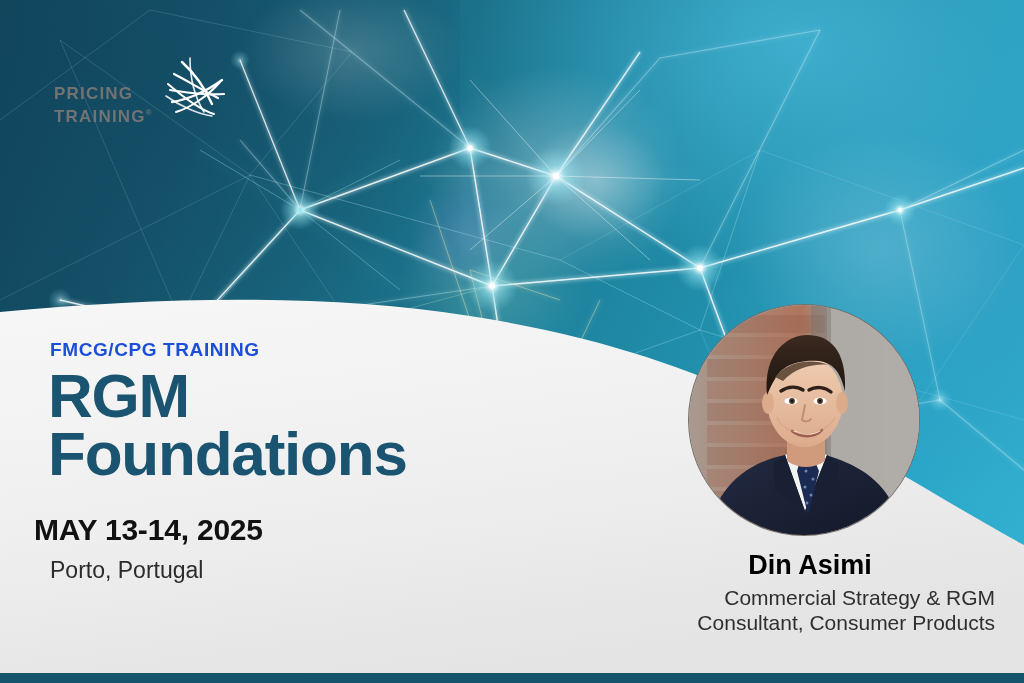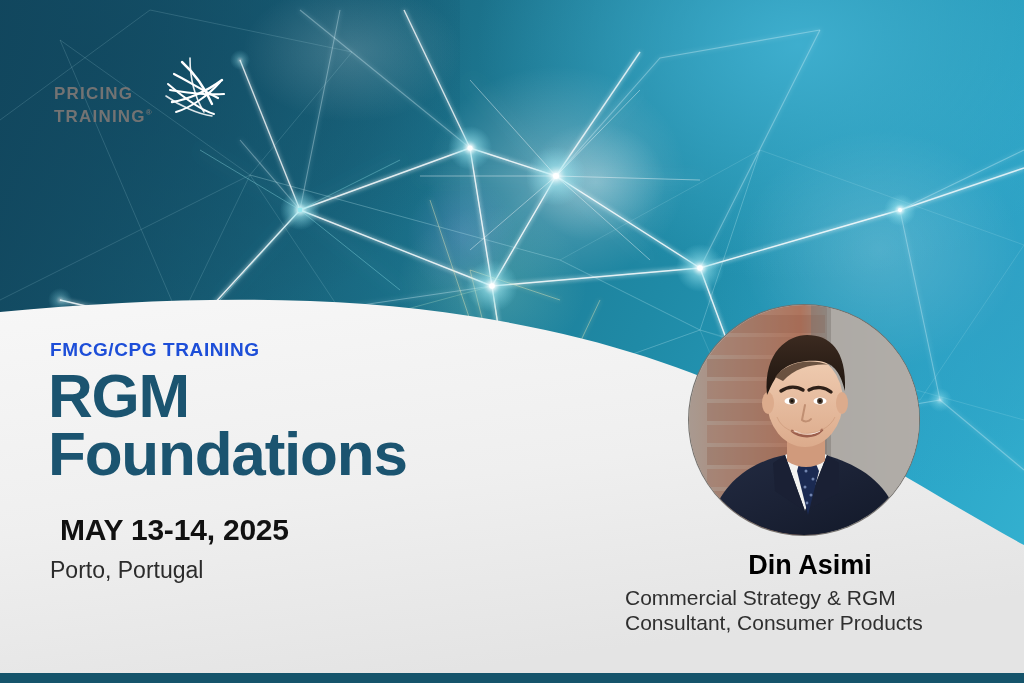--- a/index.html
+++ b/index.html
@@ -101,21 +101,21 @@
     width: 620px;
     color: #1b5470;
     font-size: 62px;
     font-weight: 700;
     line-height: 58px;
     letter-spacing: -1.2px;
   }
   .title .line { display: block; }
   .date {
     position: absolute;
-    left: 60px; top: 513px;
+    left: 34px; top: 513px;
     color: #111111;
     font-size: 30px;
     font-weight: 700;
     letter-spacing: -0.2px;
   }
   .place {
     position: absolute;
     left: 50px; top: 548px;
     color: #2b2b2b;
     font-size: 23px;
@@ -142,21 +142,21 @@
     width: 380px;
     text-align: center;
     color: #000000;
     font-size: 27px;
     font-weight: 700;
   }
   .speaker-role {
     position: absolute;
     left: 625px; top: 585px;
     width: 370px;
-    text-align: left;
+    text-align: right;
     color: #2f2f2f;
     font-size: 21px;
     font-weight: 400;
     line-height: 25px;
   }
 
   
   .bottom-bar {
     position: absolute;
     left: 0; top: 673px;

